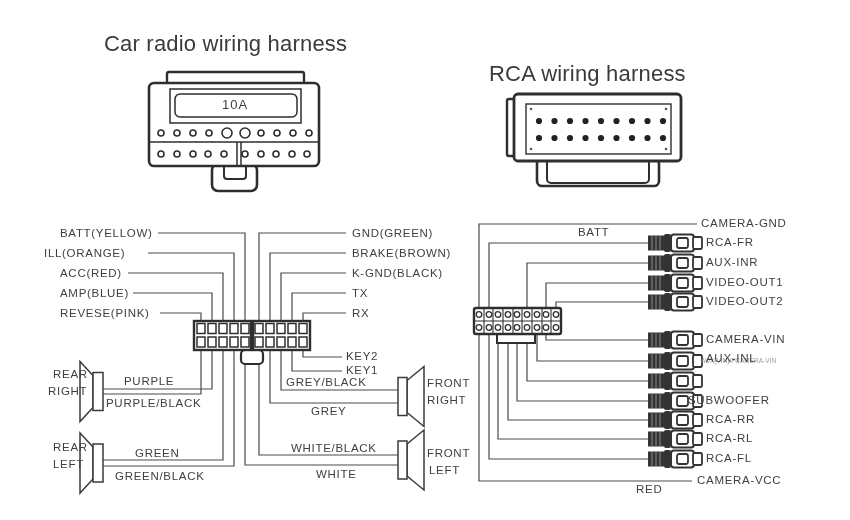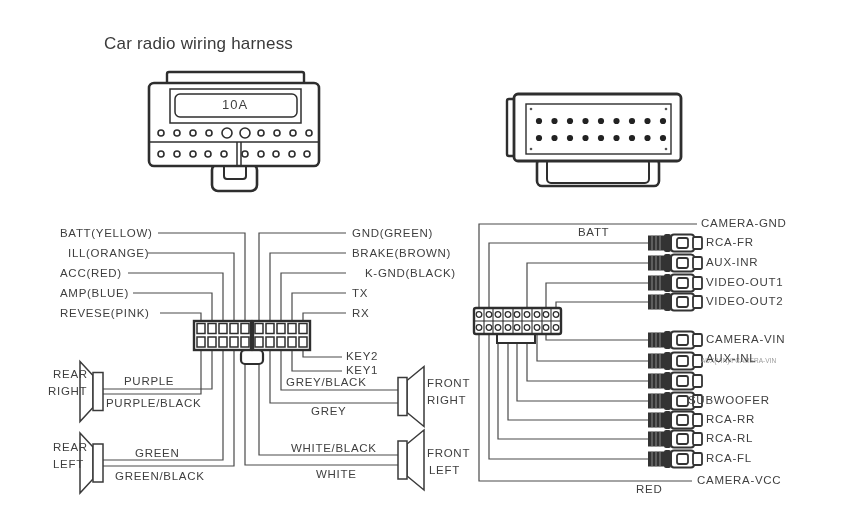--- a/index.html
+++ b/index.html
@@ -1,21 +1,21 @@
 <!DOCTYPE html>
 <html style="--text: #3f3f3f; --wire: #4a4a4a;"><head>
 <meta charset="utf-8">
 <style>
   html,body{margin:0;padding:0;background:#fff;}
   .canvas{position:relative;width:850px;height:520px;background:#fff;overflow:hidden;
           font-family:"Liberation Sans",sans-serif;border-right:1px solid #ddd;border-bottom:1px solid #eee;}
   svg{position:absolute;left:0;top:0;}
   .lbl{position:absolute;font-size:11.5px;line-height:13px;letter-spacing:.7px;
        color:var(--text,#3f3f3f);white-space:nowrap;}
-  .title{position:absolute;font-size:17px;line-height:24px;letter-spacing:.2px;color:#3a3a3a;white-space:nowrap;}
+  .title{position:absolute;font-size:22px;line-height:24px;letter-spacing:.2px;color:#3a3a3a;white-space:nowrap;}
   .fuse{position:absolute;font-size:13px;letter-spacing:1px;color:#3f3f3f;text-align:center;}
   .small{font-size:6.5px;line-height:8px;letter-spacing:0;color:#9a9a9a;}
 </style>
 </head>
 <body>
 
 <div class="canvas">
 
 <svg width="850" height="520" viewBox="0 0 850 520">
   <defs>
@@ -204,31 +204,32 @@
   <use href="#rca-plug" y="340"></use>
   <use href="#rca-plug" y="361"></use>
   <use href="#rca-plug" y="381"></use>
   <use href="#rca-plug" y="401"></use>
   <use href="#rca-plug" y="420"></use>
   <use href="#rca-plug" y="439"></use>
   <use href="#rca-plug" y="459"></use>
 </svg>
 
 <div class="title" style="left:104px;top:32px">Car radio wiring harness</div>
+<div class="title" style="left:489px;top:62px">RCA wiring harness</div>
 <div class="fuse" style="left:215px;top:97px;width:40px">10A</div>
 
 <div class="lbl" style="left:60px;top:227px">BATT(YELLOW)</div>
-<div class="lbl" style="left:68px;top:247px">ILL(ORANGE)</div>
+<div class="lbl" style="left:44px;top:247px">ILL(ORANGE)</div>
 <div class="lbl" style="left:60px;top:267px">ACC(RED)</div>
 <div class="lbl" style="left:60px;top:287px">AMP(BLUE)</div>
 <div class="lbl" style="left:60px;top:307px">REVESE(PINK)</div>
 
 <div class="lbl" style="left:352px;top:227px">GND(GREEN)</div>
 <div class="lbl" style="left:352px;top:247px">BRAKE(BROWN)</div>
-<div class="lbl" style="left:365px;top:267px">K-GND(BLACK)</div>
+<div class="lbl" style="left:352px;top:267px">K-GND(BLACK)</div>
 <div class="lbl" style="left:352px;top:287px">TX</div>
 <div class="lbl" style="left:352px;top:307px">RX</div>
 <div class="lbl" style="left:346px;top:350px">KEY2</div>
 <div class="lbl" style="left:346px;top:364px">KEY1</div>
 
 <div class="lbl" style="left:53px;top:368px">REAR</div>
 <div class="lbl" style="left:48px;top:385px">RIGHT</div>
 <div class="lbl" style="left:124px;top:375px">PURPLE</div>
 <div class="lbl" style="left:106px;top:397px">PURPLE/BLACK</div>
 

